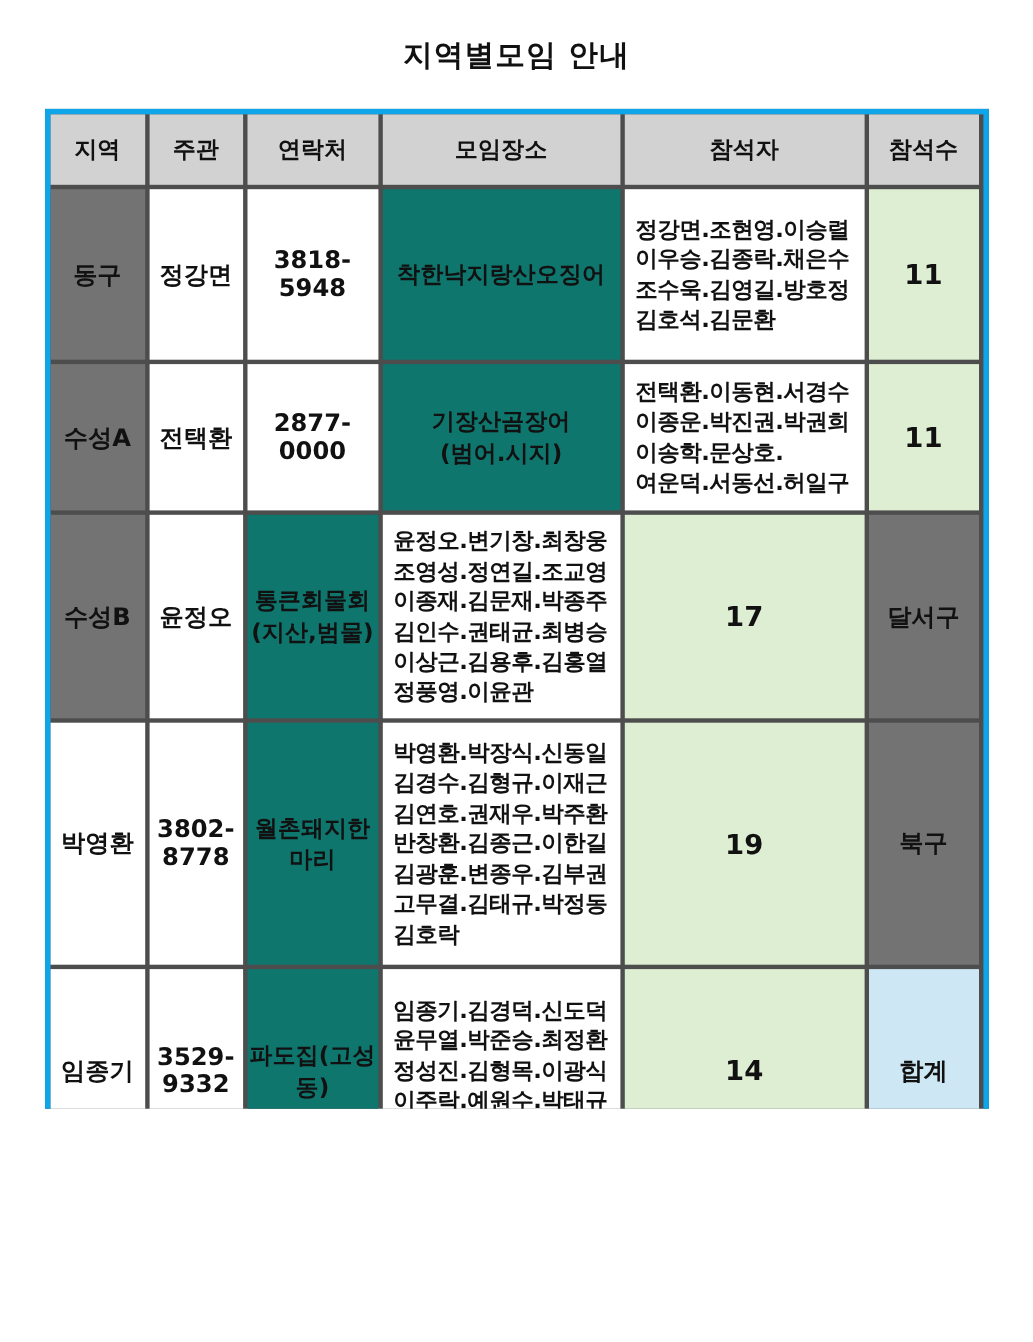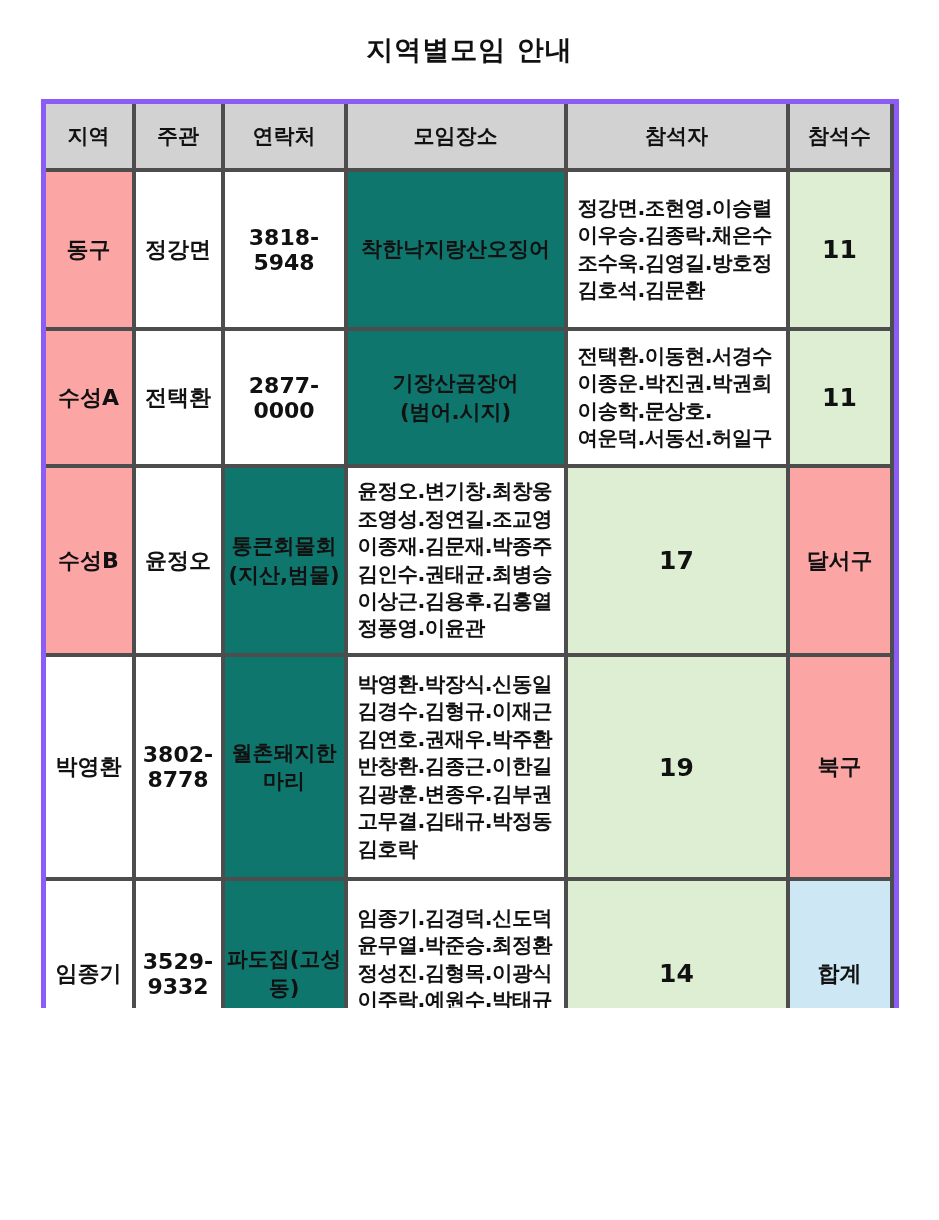--- a/index.html
+++ b/index.html
@@ -16,30 +16,30 @@
     font-size: 27px; font-weight: bold; letter-spacing: 1px;
   }
   .table {
     width: 858px;
     margin: 0 auto;
     display: grid;
     grid-template-columns: 86px 85px 119px 216px 218px 100px;
     grid-template-rows: 64px 155px 133px 185px 220px 185px 111px;
     gap: 4px;
     background: #4d4d4d;
-    border: 5px solid #8b5cf6;
+    border: 5px solid #0ea5e9;
   }
   .cell {
     display: flex; align-items: center; justify-content: center;
     font-weight: bold;
     text-align: center;
     background: #ffffff;
   }
   .hdr   { background: #d2d2d2; font-size: 21px; }
-  .region   { background: #fca5a5; font-size: 22px; }
+  .region   { background: #737373; font-size: 22px; }
   .organizer{ background: #ffffff; font-size: 22px; }
   .contact  { background: #ffffff; font-size: 22px; }
   .venue    { background: #0f766e; font-size: 21px; white-space: pre-line; line-height: 1.35; }
   .attendees{
     background: #ffffff;
     justify-content: flex-start;
     text-align: left;
     padding-left: 10px;
     font-size: 20.5px;
     line-height: 1.34;

